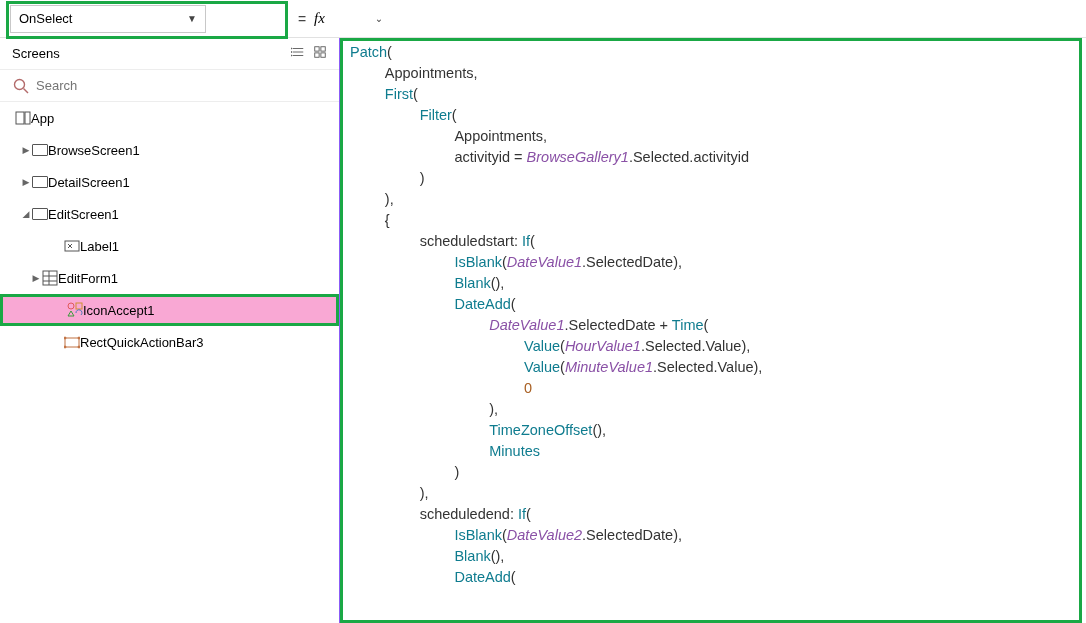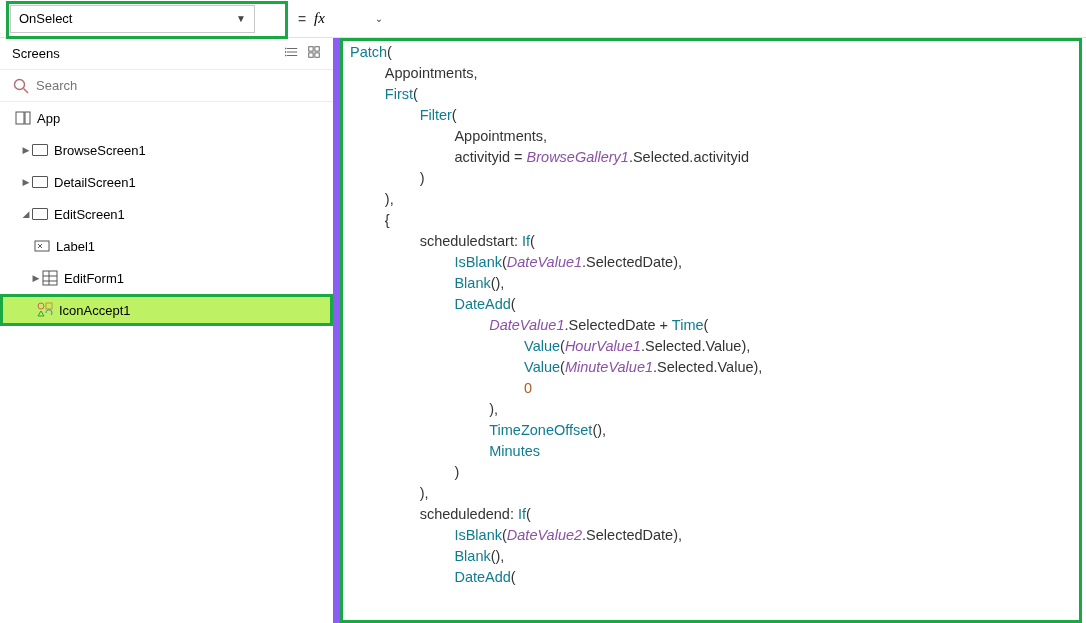--- a/index.html
+++ b/index.html
@@ -1,45 +1,45 @@
 <!DOCTYPE html>
 <html><head>
 <meta charset="utf-8">
 <style>
   * { box-sizing: border-box; margin: 0; padding: 0; font-family: "Segoe UI", Arial, sans-serif; }
   body { width: 1086px; height: 623px; background: #fff; overflow: hidden; }
 
   .top-row { height: 38px; display: flex; align-items: center; border-bottom: 1px solid #e1e1e1; }
   .prop-dropdown-wrap { width: 284px; padding: 4px 10px; position: relative; }
-  .prop-dropdown { width: 245px; height: 28px; border: 1px solid #c8c8c8; background: #fff; display: flex; align-items: center; justify-content: space-between; padding: 0 8px; font-size: 13px; cursor: pointer; }
+  .prop-dropdown { width: 196px; height: 28px; border: 1px solid #c8c8c8; background: #fff; display: flex; align-items: center; justify-content: space-between; padding: 0 8px; font-size: 13px; cursor: pointer; }
   .prop-dropdown .chev { font-size: 10px; color: #444; }
   .hl-green { border: 3px solid #1aa845; position: absolute; top: 0; left: 6px; width: 282px; height: 38px; pointer-events: none; }
   .eq-area { width: 30px; text-align: center; font-size: 14px; color: #444; padding-left: 6px; }
   .fx-area { width: 44px; display: flex; align-items: center; gap: 48px; }
   .fx-label { font-style: italic; font-family: "Times New Roman", serif; font-size: 15px; }
   .fx-chev { font-size: 10px; margin-left: 2px; color: #444; }
 
   .main { display: flex; height: 585px; }
-  .left-panel { width: 340px; border-right: 7px solid #8b5cf6; display: flex; flex-direction: column; }
+  .left-panel { width: 340px; border-right: 1px solid #8b5cf6; display: flex; flex-direction: column; }
   .screens-header { height: 32px; display: flex; align-items: center; justify-content: space-between; padding: 0 12px; font-size: 13px; border-bottom: 1px solid #ededed; }
   .screens-tools { display: flex; gap: 8px; }
   .screens-tools svg, .screens-tools .glyph { width: 14px; height: 14px; }
 
   .search-row { height: 32px; display: flex; align-items: center; padding: 0 12px; border-bottom: 1px solid #ededed; }
   .search-icon { width: 18px; height: 18px; margin-right: 6px; }
   .search-input { border: none; outline: none; font-size: 13px; flex: 1; color: #737373; }
 
   .tree { flex: 1; font-size: 13px; overflow-y: auto; }
   .tree-item { height: 32px; display: flex; align-items: center; padding-right: 8px; cursor: pointer; }
-  .tree-item.selected { background: #bef264; }
+  .tree-item.selected { background: #f9a8d4; }
   .tree-tri { width: 12px; display: inline-block; text-align: center; font-size: 9px; color: #666; }
   .tree-ind0 { padding-left: 15px; }
   .tree-ind1 { padding-left: 20px; }
-  .tree-ind2 { padding-left: 34px; }
-  .tree-label { margin-left: 6px; }
+  .tree-ind2 { padding-left: 64px; }
+  .tree-label { }
   .tree-icon { width: 16px; height: 16px; display: inline-flex; align-items: center; justify-content: center; }
   .hl-green-item { border: 3px solid #1aa845; position: relative; }
 
   .right-panel { flex: 1; display: flex; }
   .formula-box-outer { position: relative; flex: 1; overflow: hidden; }
   .formula-hl { position: absolute; left: 0; right: 4px; top: 0; bottom: 0; border: 3px solid #1aa845; pointer-events: none; }
   .formula-content { padding: 4px 8px 4px 10px; font-family: Consolas, "Courier New", monospace; font-size: 14.5px; line-height: 20px; white-space: pre; color: #333; overflow: auto; height: 100%; }
   .k-fn  { color: #0f7c8f; }
   .k-id  { color: #8a51a6; font-style: italic; }
   .k-txt { color: #333; }
@@ -172,20 +172,32 @@
               <circle cx="4" cy="4" r="3" fill="none" stroke="#e05a5a"></circle>
               <rect x="9" y="1" width="6" height="6" fill="none" stroke="#d09030"></rect>
               <path d="M1 14 L4 9 L7 14 Z" fill="none" stroke="#3a9a3a"></path>
               <path d="M9 11 A3 3 0 1 1 14 13" fill="none" stroke="#4a7ab8"></path>
             </svg>
         </span>
         <span class="tree-label">IconAccept1</span>
       </div>
 
 
+      <div class="tree-item tree-ind2">
+        <span class="tree-icon">
+          <svg viewBox="0 0 16 16" width="16" height="16" fill="none" stroke="#c07040">
+              <rect x="1" y="4" width="14" height="9"></rect>
+              <circle cx="1" cy="4" r="1" fill="#c07040"></circle>
+              <circle cx="15" cy="4" r="1" fill="#c07040"></circle>
+              <circle cx="1" cy="13" r="1" fill="#c07040"></circle>
+              <circle cx="15" cy="13" r="1" fill="#c07040"></circle>
+            </svg>
+        </span>
+        <span class="tree-label">RectQuickActionBar3</span>
+      </div>
     </div>
   </div>
 
   <div class="right-panel">
     <div class="formula-box-outer">
       <div class="formula-content"><span class="k-fn">Patch</span><span class="k-txt">(</span>
     <span class="k-txt">Appointments</span><span class="k-txt">,</span>
     <span class="k-fn">First</span><span class="k-txt">(</span>
         <span class="k-fn">Filter</span><span class="k-txt">(</span>
             <span class="k-txt">Appointments</span><span class="k-txt">,</span>

